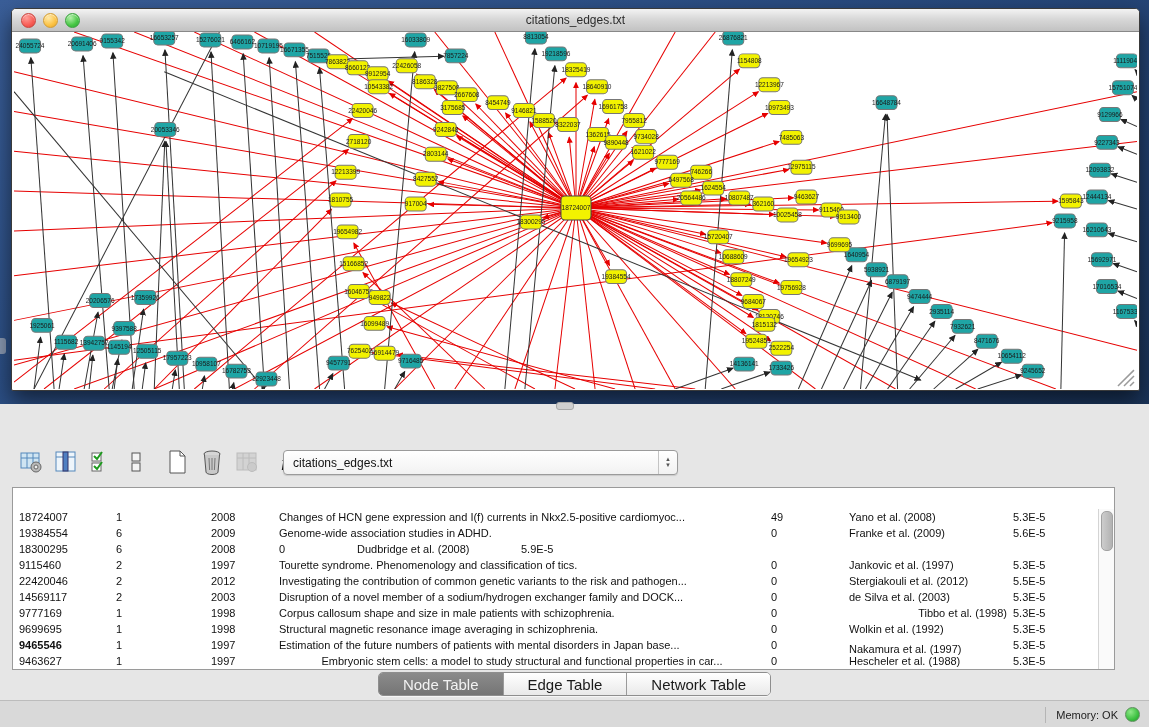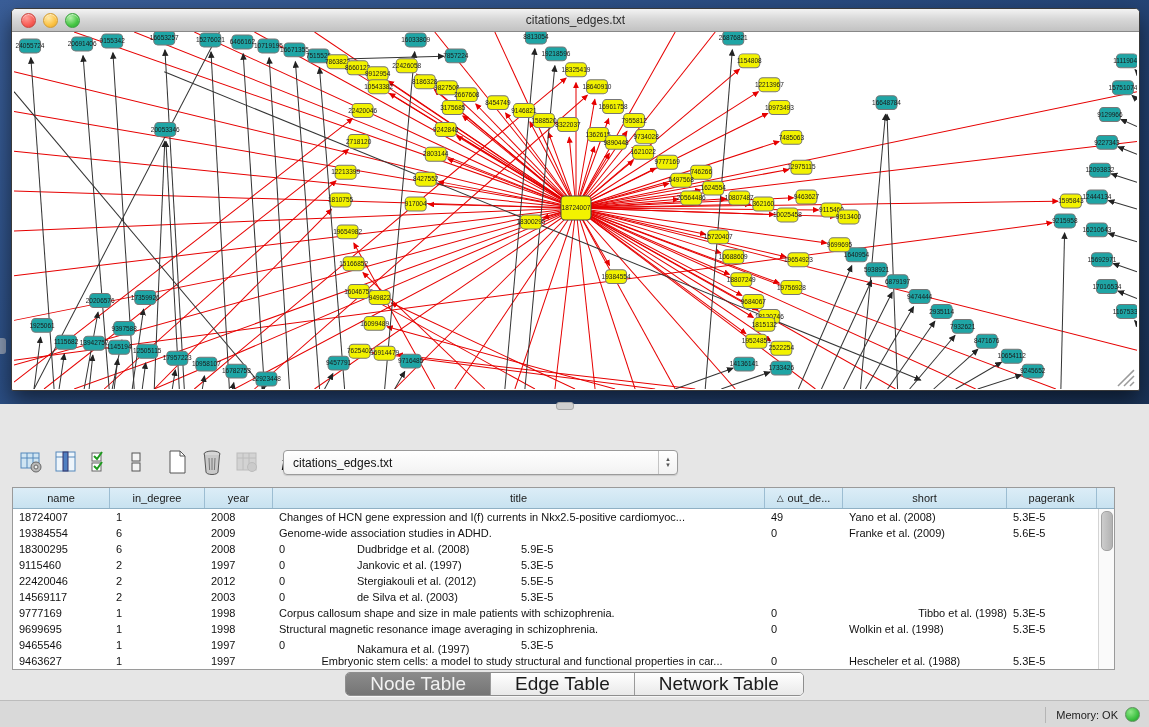--- a/index.html
+++ b/index.html
@@ -54,21 +54,21 @@
   .tbody{position:absolute;left:0;top:21px;right:15px;bottom:0;overflow:hidden;}
   .tr{display:flex;height:16px;align-items:center;}
   .td{font-size:11px;color:#111;white-space:nowrap;overflow:hidden;box-sizing:border-box;padding-left:6px;}
   .vscroll{position:absolute;right:0;top:21px;width:15px;bottom:0;background:#fafafa;border-left:1px solid #d4d4d4;}
   .vthumb{position:absolute;left:2px;top:2px;width:10px;height:38px;border-radius:5px;
     background:linear-gradient(90deg,#cdcdcd,#b2b2b2);border:1px solid #a2a2a2;}
   
   .tabbar{position:absolute;left:0;top:268px;width:100%;height:26px;display:flex;justify-content:center;}
   .seg{display:flex;height:22px;border:1px solid #8e8e8e;border-radius:5px;overflow:hidden;
     box-shadow:0 1px 1px rgba(255,255,255,.7);}
-  .seg .tab{padding:0 24px;display:flex;align-items:center;font-size:19px;color:#1a1a1a;
+  .seg .tab{padding:0 24px;display:flex;align-items:center;font-size:15px;color:#1a1a1a;
     background:linear-gradient(#ffffff,#e9e9e9);border-right:1px solid #9a9a9a;}
   .seg .tab:last-child{border-right:none;}
   .seg .tab.selected{background:linear-gradient(#8b8b8b,#757575);color:#f2f2f2;}
   
   .statusbar{position:absolute;left:0;top:296px;width:100%;height:27px;background:#d9d9d9;
     border-top:1px solid #bcbcbc;display:flex;align-items:center;justify-content:flex-end;}
   .status-divider{width:1px;height:16px;background:#b5b5b5;margin-right:10px;}
   .mem-label{font-size:11px;color:#222;margin-right:7px;}
   .mem-dot{width:13px;height:13px;border-radius:50%;margin-right:9px;
     background:radial-gradient(circle at 35% 30%,#8ee887,#37bd3c 65%,#27962e);border:1px solid #5c8f5c;}
@@ -816,44 +816,20 @@
 
   <div class="dropdown">
     <span class="dd-text">citations_edges.txt</span>
     <span class="dd-spin">
         <span>▲</span>
         <span>▼</span>
       </span>
   </div>
 
   <div class="table-wrap">
-    <div class="thead" id="thead">
-        <div class="th" style="width: 97px;">
-          <span>name</span>
-        </div>
-        <div class="th" style="width: 95px;">
-          <span>in_degree</span>
-        </div>
-        <div class="th" style="width: 68px;">
-          <span>year</span>
-        </div>
-        <div class="th" style="width: 492px;">
-          <span>title</span>
-        </div>
-        <div class="th" style="width: 78px;">
-          <span class="sort-tri">△</span>
-          <span>out_de...</span>
-        </div>
-        <div class="th" style="width: 164px;">
-          <span>short</span>
-        </div>
-        <div class="th" style="width: 90px;">
-          <span>pagerank</span>
-        </div>
-      </div>
     <div class="tbody" id="tbody">
         <div class="tr">
           <div class="td" style="width: 97px;">18724007</div>
           <div class="td" style="width: 95px;">1</div>
           <div class="td" style="width: 68px;">2008</div>
           <div class="td" style="width: 492px;">Changes of HCN gene expression and I(f) currents in Nkx2.5-positive cardiomyoc...</div>
           <div class="td" style="width: 78px;">49</div>
           <div class="td" style="width: 164px;">Yano et al. (2008)</div>
           <div class="td" style="width: 90px;">5.3E-5</div>
         </div>
@@ -871,62 +847,66 @@
           <div class="td" style="width: 95px;">6</div>
           <div class="td" style="width: 68px;">2008</div>
           <div class="td" style="width: 78px;">0</div>
           <div class="td" style="width: 164px;">Dudbridge et al. (2008)</div>
           <div class="td" style="width: 90px;">5.9E-5</div>
         </div>
         <div class="tr">
           <div class="td" style="width: 97px;">9115460</div>
           <div class="td" style="width: 95px;">2</div>
           <div class="td" style="width: 68px;">1997</div>
+          <div class="td" style="width: 492px;">Tourette syndrome. Phenomenology and classification of tics.</div>
           <div class="td" style="width: 78px;">0</div>
           <div class="td" style="width: 164px;">Jankovic et al. (1997)</div>
           <div class="td" style="width: 90px;">5.3E-5</div>
         </div>
         <div class="tr">
           <div class="td" style="width: 97px;">22420046</div>
           <div class="td" style="width: 95px;">2</div>
           <div class="td" style="width: 68px;">2012</div>
+          <div class="td" style="width: 492px;">Investigating the contribution of common genetic variants to the risk and pathogen...</div>
           <div class="td" style="width: 78px;">0</div>
           <div class="td" style="width: 164px;">Stergiakouli et al. (2012)</div>
           <div class="td" style="width: 90px;">5.5E-5</div>
         </div>
         <div class="tr">
           <div class="td" style="width: 97px;">14569117</div>
           <div class="td" style="width: 95px;">2</div>
           <div class="td" style="width: 68px;">2003</div>
+          <div class="td" style="width: 492px;">Disruption of a novel member of a sodium/hydrogen exchanger family and DOCK...</div>
           <div class="td" style="width: 78px;">0</div>
           <div class="td" style="width: 164px;">de Silva et al. (2003)</div>
           <div class="td" style="width: 90px;">5.3E-5</div>
         </div>
         <div class="tr">
           <div class="td" style="width: 97px;">9777169</div>
           <div class="td" style="width: 95px;">1</div>
           <div class="td" style="width: 68px;">1998</div>
           <div class="td" style="width: 492px;">Corpus callosum shape and size in male patients with schizophrenia.</div>
           <div class="td" style="width: 78px;">0</div>
           <div class="td" style="width: 164px; text-align: right;">Tibbo et al. (1998)</div>
           <div class="td" style="width: 90px;">5.3E-5</div>
         </div>
         <div class="tr">
           <div class="td" style="width: 97px;">9699695</div>
           <div class="td" style="width: 95px;">1</div>
           <div class="td" style="width: 68px;">1998</div>
           <div class="td" style="width: 492px;">Structural magnetic resonance image averaging in schizophrenia.</div>
           <div class="td" style="width: 78px;">0</div>
-          <div class="td" style="width: 164px;">Wolkin et al. (1998)</div>
+          <div class="td" style="width: 164px;">Wolkin et al. (1992)</div>
           <div class="td" style="width: 90px;">5.3E-5</div>
         </div>
         <div class="tr">
-          <div class="td" style="width: 97px;">9465546</div>
+          <div class="td" style="width: 97px; font-weight: bold;">9465546</div>
           <div class="td" style="width: 95px;">1</div>
           <div class="td" style="width: 68px;">1997</div>
+          <div class="td" style="width: 492px;">Estimation of the future numbers of patients with mental disorders in Japan base...</div>
           <div class="td" style="width: 78px;">0</div>
           <div class="td" style="width: 164px; margin-top: 8px;">Nakamura et al. (1997)</div>
           <div class="td" style="width: 90px;">5.3E-5</div>
         </div>
         <div class="tr">
           <div class="td" style="width: 97px;">9463627</div>
           <div class="td" style="width: 95px;">1</div>
           <div class="td" style="width: 68px;">1997</div>
           <div class="td" style="width: 492px; text-align: center;">Embryonic stem cells: a model to study structural and functional properties in car...</div>
           <div class="td" style="width: 78px;">0</div>

